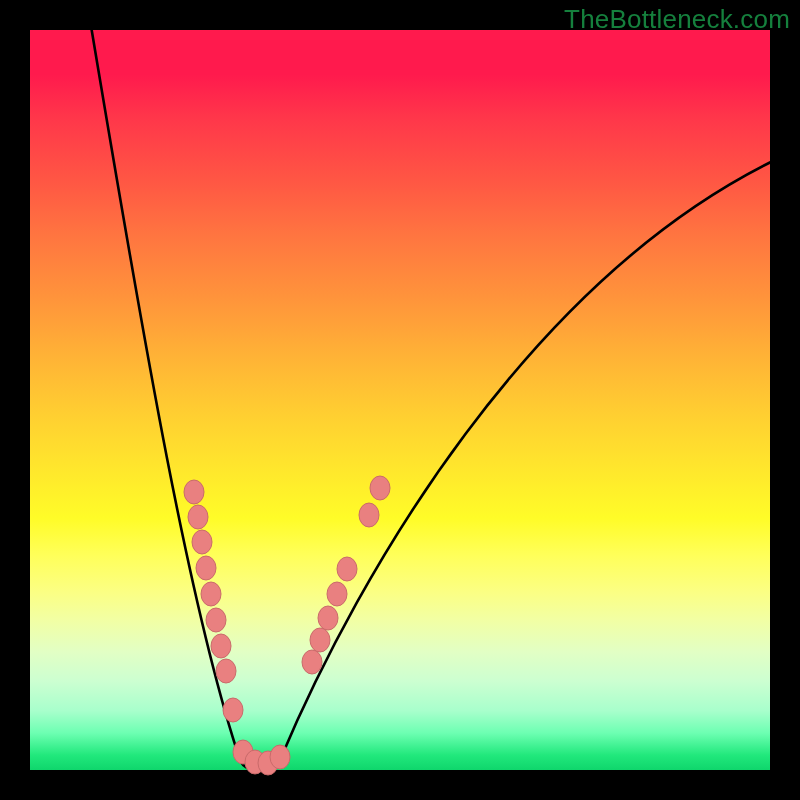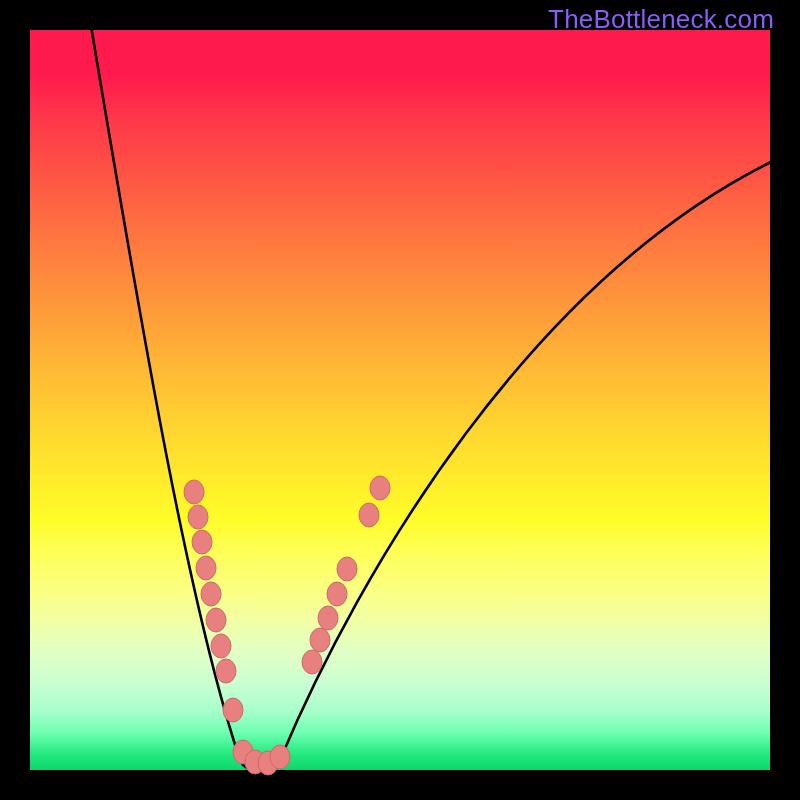--- a/index.html
+++ b/index.html
@@ -42,22 +42,22 @@
       #e2ffc4 84%,
       #ccffd1 88%,
       #a8ffcc 92%,
       #6dffb2 95%,
       #21e87c 98%,
       #0fd66c 100%);
   }
   .watermark {
     position: absolute;
     top: 4px;
-    right: 26px;
-    color: #8b5cf6;
+    right: 10px;
+    color: #15803d;
     font-size: 26px;
     font-weight: 400;
     letter-spacing: 0.2px;
     user-select: none;
     text-align: center;
   }
   svg.curve {
     position: absolute;
     top: 0;
     left: 0;

